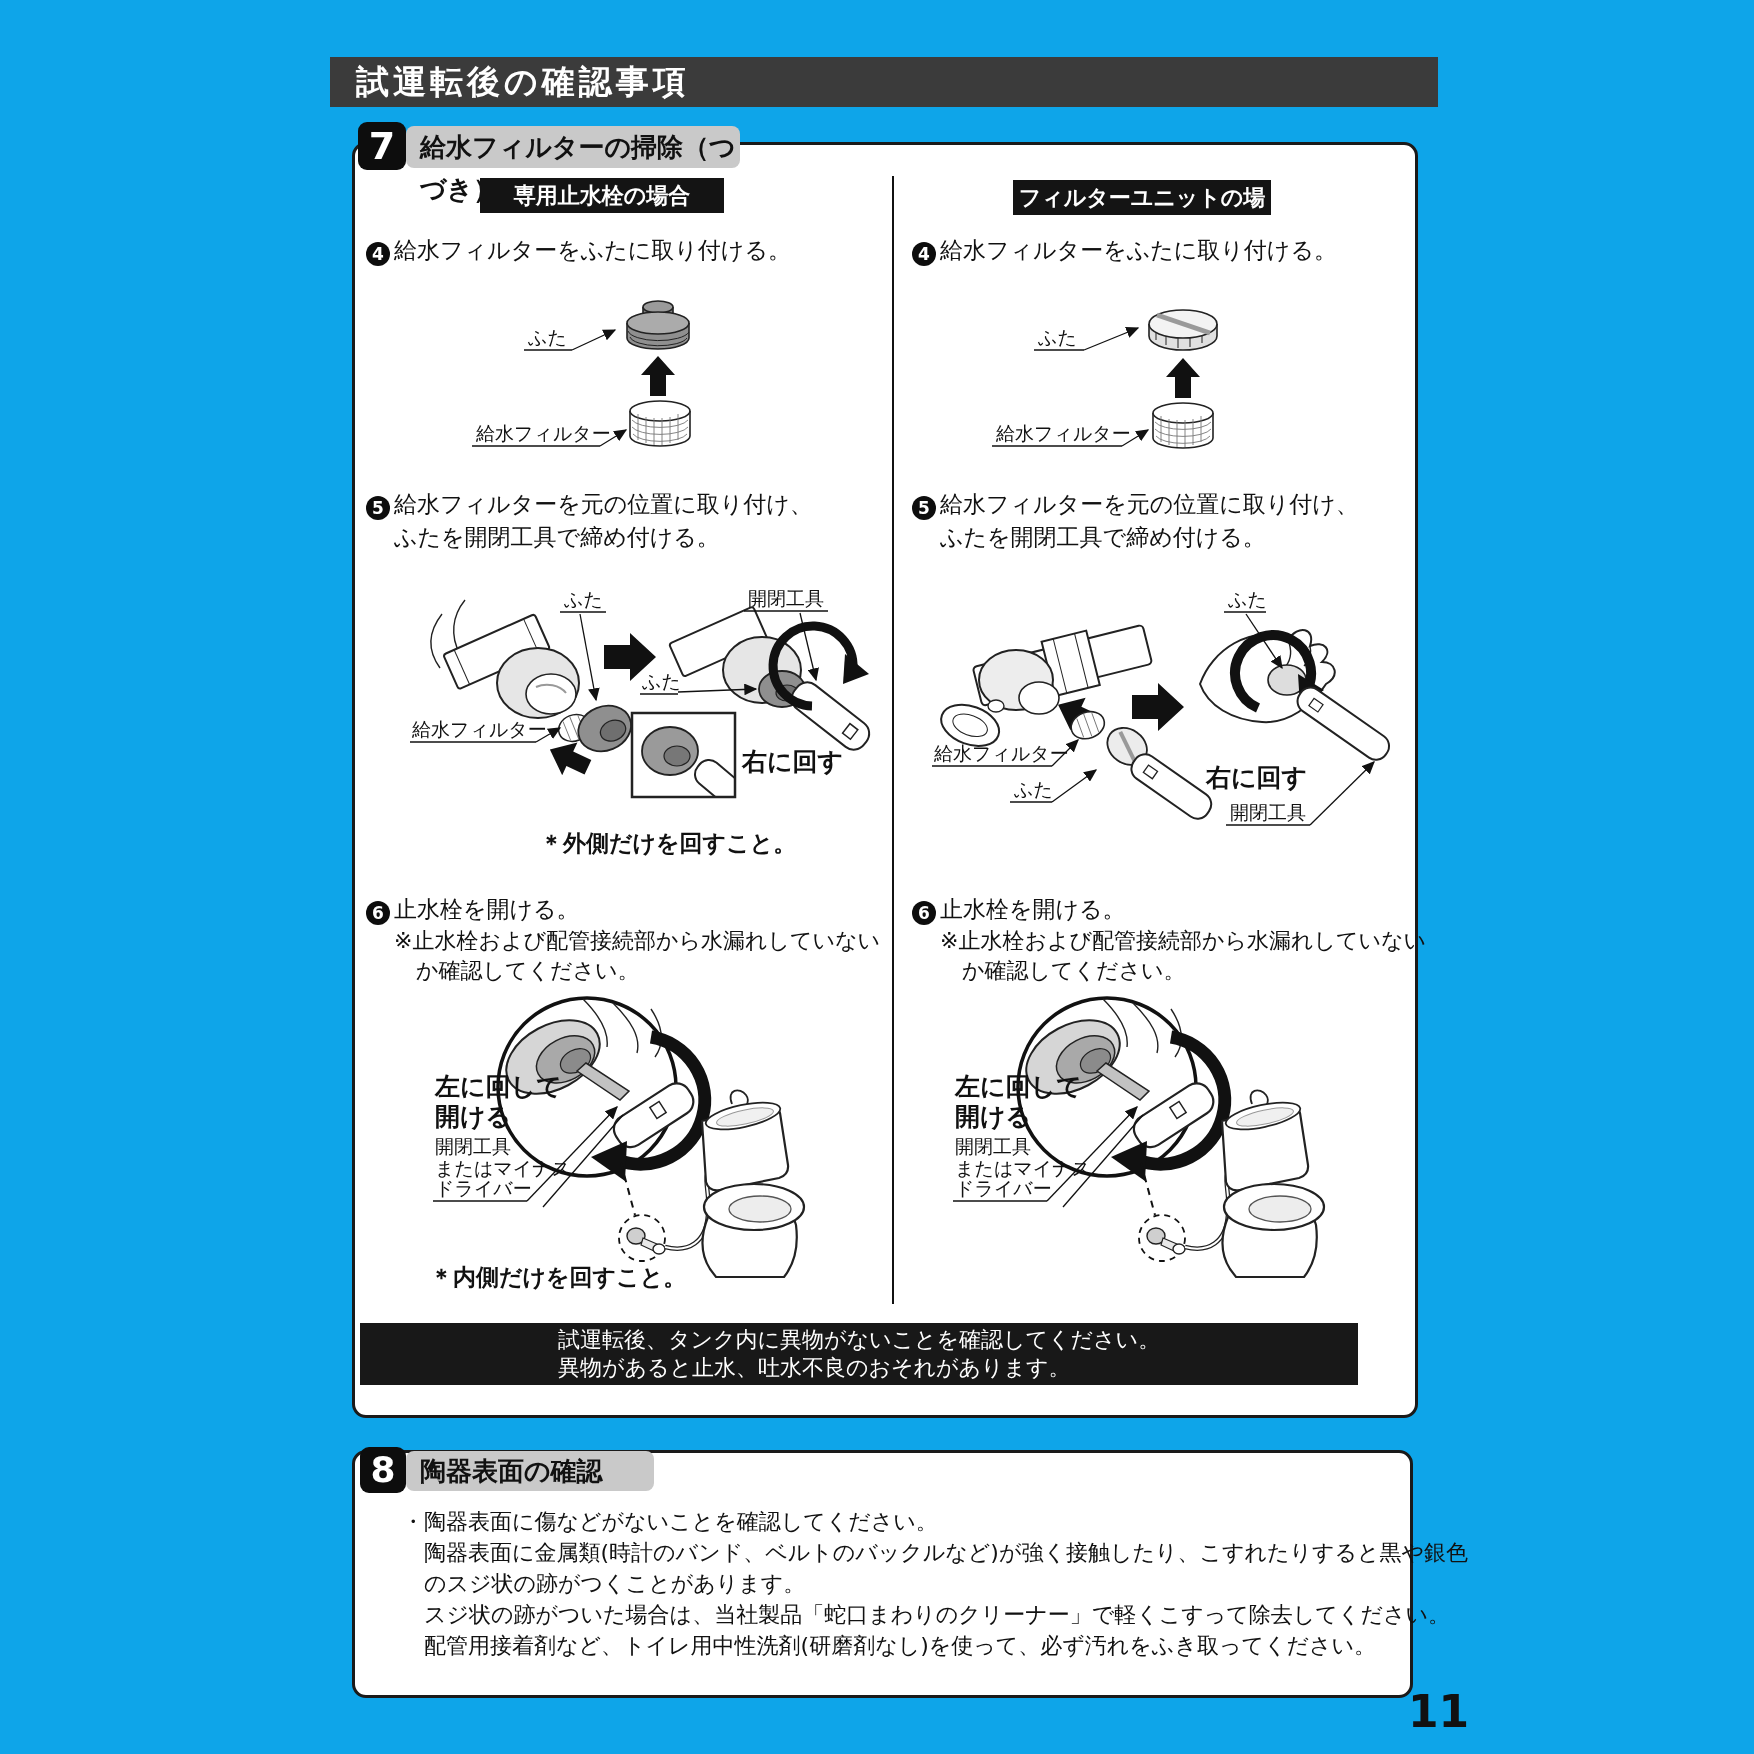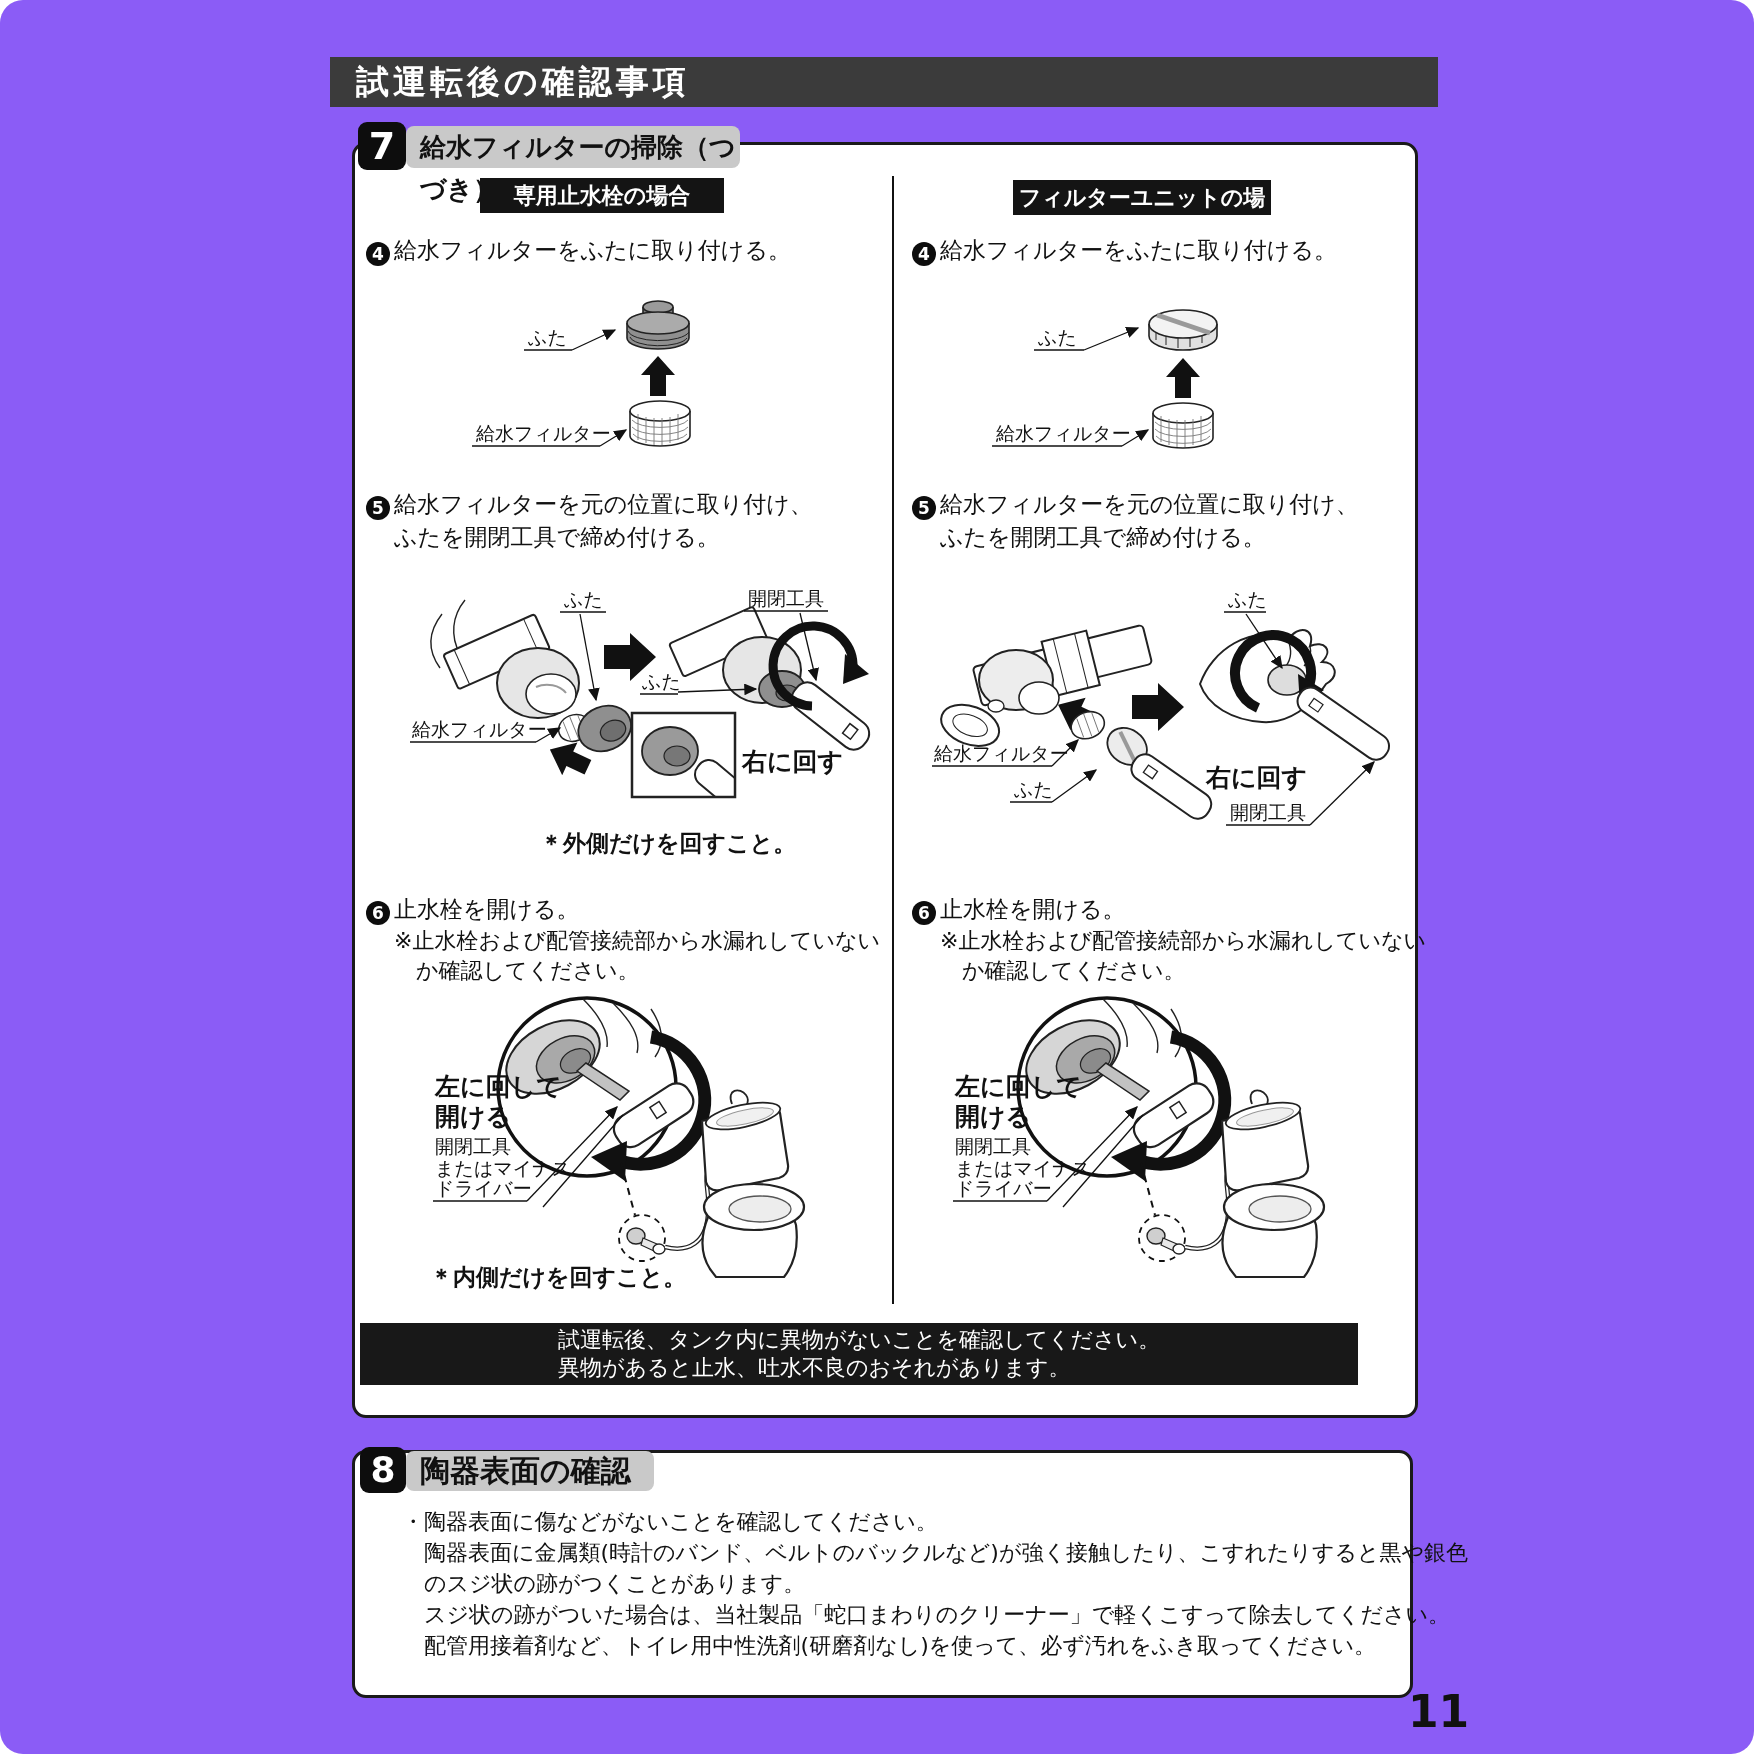--- a/index.html
+++ b/index.html
@@ -1,29 +1,29 @@
 <!DOCTYPE html>
 <html><head>
 <meta charset="utf-8">
 <style>
   html,body{margin:0;padding:0;background:#fff;}
-  #canvas{position:relative;width:1754px;height:1754px;background:#8b5cf6;overflow:hidden;
-          font-family:"DejaVu Sans",sans-serif;color:#111;border-radius:23px;}
+  #canvas{position:relative;width:1754px;height:1754px;background:#0ea5e9;overflow:hidden;
+          font-family:"DejaVu Sans",sans-serif;color:#111;}
   .abs{position:absolute;}
   .topbar{left:330px;top:57px;width:1108px;height:50px;background:#3b3b3b;color:#fff;
           font-weight:bold;font-size:33px;line-height:50px;padding-left:26px;letter-spacing:4px;box-sizing:border-box;}
   .secbox{border:3px solid #1a1a1a;border-radius:14px;background:#fff;}
   .box7{left:352px;top:142px;width:1060px;height:1270px;}
   .box8{left:352px;top:1450px;width:1055px;height:242px;}
   .numbadge{background:#0d0d0d;color:#fff;font-weight:bold;text-align:center;border-radius:9px;}
   .badge7{left:358px;top:122px;width:48px;height:48px;font-size:38px;line-height:48px;}
   .badge8{left:360px;top:1447px;width:46px;height:46px;font-size:36px;line-height:46px;}
   .graybar{background:#c9c9c9;border-radius:8px;font-weight:bold;color:#111;}
   .gb7{left:406px;top:126px;width:334px;height:42px;font-size:26px;line-height:42px;padding-left:14px;box-sizing:border-box;}
-  .gb8{left:406px;top:1451px;width:248px;height:40px;font-size:30px;line-height:40px;padding-left:14px;box-sizing:border-box;}
+  .gb8{left:406px;top:1451px;width:248px;height:40px;font-size:26px;line-height:40px;padding-left:14px;box-sizing:border-box;}
   .divider{left:892px;top:176px;width:2px;height:1128px;background:#111;}
   .colhead{background:#141414;color:#fff;font-weight:bold;font-size:22px;text-align:center;}
   .ch-left{left:480px;top:178px;width:244px;height:35px;line-height:35px;}
   .ch-right{left:1013px;top:180px;width:258px;height:35px;line-height:35px;}
   .step{font-size:23px;line-height:33px;white-space:nowrap;}
   .nb{display:inline-block;width:24px;height:24px;border-radius:50%;background:#0d0d0d;color:#fff;
       font-size:17px;font-weight:bold;line-height:24px;text-align:center;margin-right:4px;vertical-align:-2px;}
   .cont{padding-left:28px;}
   .note{font-size:22px;line-height:30px;padding-left:28px;white-space:nowrap;}
   .note2{font-size:22px;line-height:30px;padding-left:50px;white-space:nowrap;}

